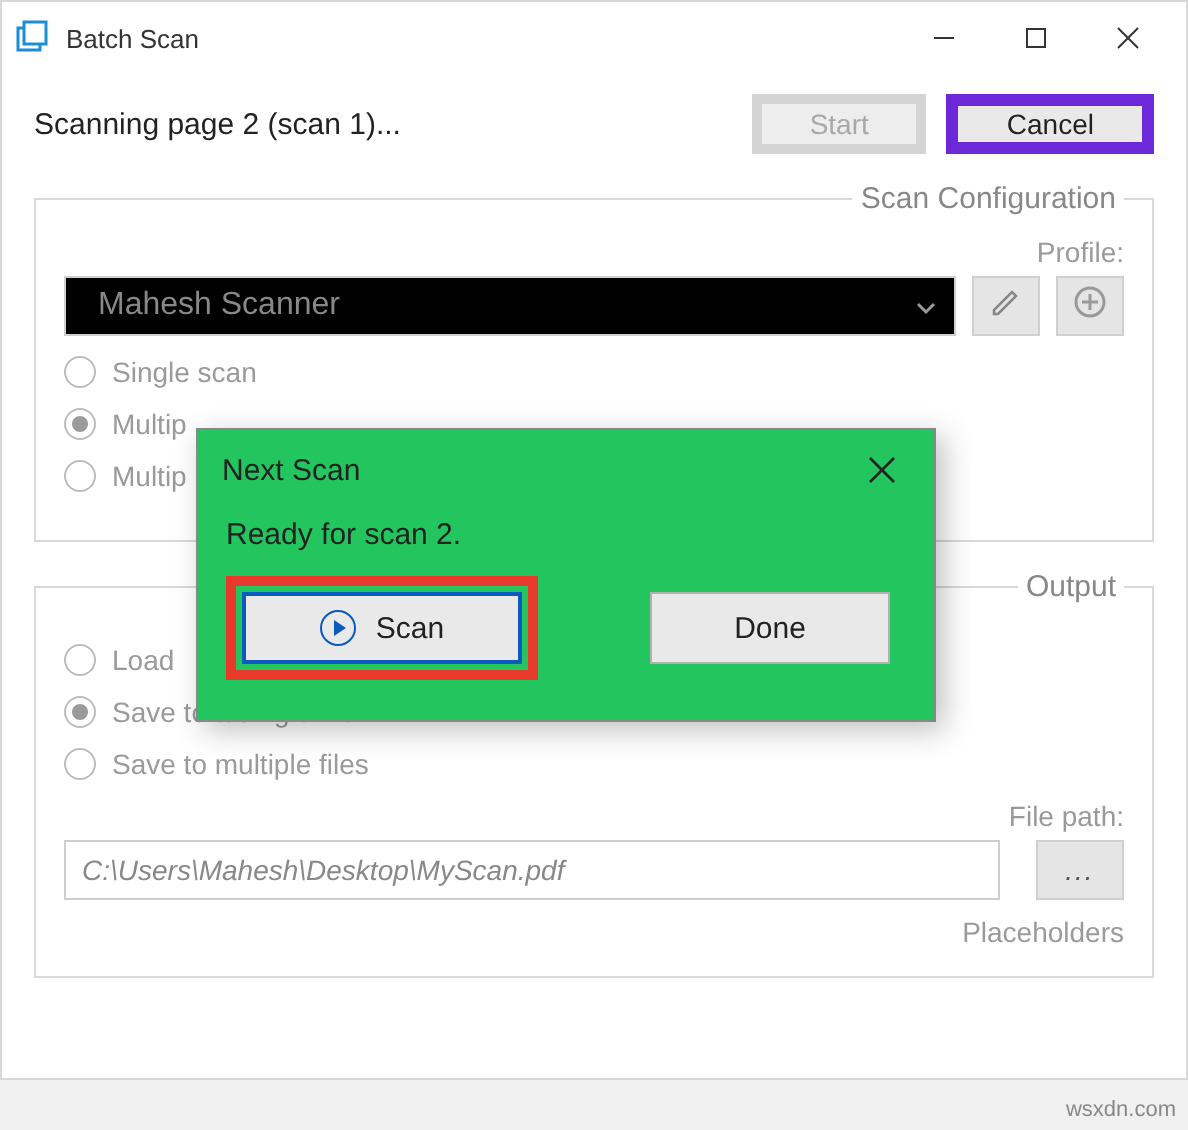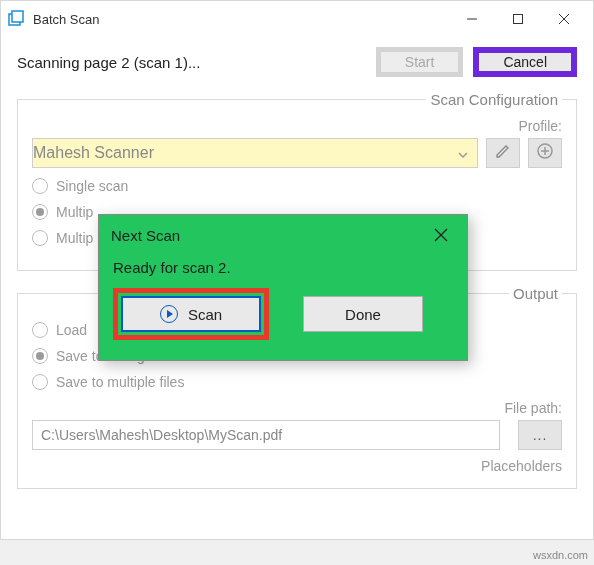--- a/index.html
+++ b/index.html
@@ -17,39 +17,39 @@
   .status-row { display: flex; align-items: center; margin-bottom: 14px; }
   .status-text { font-size: 15px; color: #222; flex: 1; }
   .btn { height: 30px; padding: 0 24px; font-size: 14px; background: #e9e9e9; border: 5px solid #ec4899; display: inline-flex; align-items: center; justify-content: center; margin-left: 10px; }
   .btn.disabled { color: #a8a8a8; background: #ededed; border-color: #d4d4d4; }
   .btn.highlight { border: 6px solid #6d28d9; background: #e9e9e9; color: #222; }
   fieldset { border: 1px solid #d9d9d9; margin: 0 0 14px 0; padding: 10px 14px 14px 14px; text-align: right; }
   fieldset.dimmed { color: #9a9a9a; }
   legend { font-size: 15px; padding: 0 4px; color: #888; }
   .label { font-size: 14px; color: #9a9a9a; margin-bottom: 4px; display: block; }
   .profile-row { display: flex; gap: 8px; margin-bottom: 10px; }
-  .combo { flex: 1; height: 30px; background: #fef9c3; border: 1px solid #cfcfcf; color: #888; display: flex; align-items: center; padding: 0 0; position: relative; }
+  .combo { flex: 1; height: 30px; background: #000000; border: 1px solid #cfcfcf; color: #888; display: flex; align-items: center; padding: 0 16px; position: relative; }
   .combo .chev { position: absolute; right: 8px; top: 8px; color: #999; }
   .icon-btn { width: 34px; height: 30px; background: #e5e5e5; border: 1px solid #cfcfcf; display: flex; align-items: center; justify-content: center; color: #888; }
   .radio-row { display: flex; align-items: center; gap: 8px; margin: 10px 0; color: #9a9a9a; font-size: 14px; }
   .radio { width: 16px; height: 16px; border: 1.5px solid #bcbcbc; border-radius: 50%; position: relative; flex: 0 0 auto; }
   .radio.selected::after { content: ""; position: absolute; left: 3px; top: 3px; width: 8px; height: 8px; border-radius: 50%; background: #9a9a9a; }
-  .filepath-row { display: flex; gap: 18px; margin-top: 4px; }
+  .filepath-row { display: flex; gap: 18px; margin-top: 4px; font-style: italic; }
   .textbox { flex: 1; height: 30px; border: 1px solid #cfcfcf; background: #fff; color: #888; font-size: 14px; padding: 0 8px; display: flex; align-items: center; overflow: hidden; white-space: nowrap; }
   .browse { width: 44px; height: 30px; background: #e5e5e5; border: 1px solid #cfcfcf; display: flex; align-items: center; justify-content: center; color: #555; font-size: 14px; letter-spacing: 1px; }
   .placeholders { font-size: 14px; color: #9a9a9a; margin-top: 8px; }
 
   
   .dialog { position: absolute; left: 98px; top: 214px; width: 370px; background: #22c55e; border: 1px solid #888; box-shadow: 4px 4px 14px rgba(0,0,0,0.25); }
   .dialog-title { height: 40px; display: flex; align-items: center; padding: 0 12px; font-size: 15px; color: #222; }
   .dialog-title .spacer { flex: 1; }
   .dialog-close { width: 28px; height: 28px; display: flex; align-items: center; justify-content: center; }
   .dialog-body { padding: 4px 14px 20px 14px; }
   .dialog-msg { font-size: 15px; color: #222; margin-bottom: 12px; }
-  .dialog-btns { display: flex; gap: 22px; align-items: center; }
+  .dialog-btns { display: flex; gap: 44px; align-items: center; }
   .frame-red { border: 5px solid #e83a2a; padding: 3px; display: inline-block; }
   .scan-btn { width: 140px; height: 36px; border: 2px solid #0b5ac0; background: #e9e9e9; display: flex; align-items: center; justify-content: center; gap: 10px; font-size: 15px; color: #222; }
   .scan-icon { width: 18px; height: 18px; border: 1.5px solid #0b5ac0; border-radius: 50%; position: relative; }
   .scan-icon::after { content: ""; position: absolute; left: 6px; top: 4px; width: 0; height: 0; border-left: 6px solid #0b5ac0; border-top: 4px solid transparent; border-bottom: 4px solid transparent; }
   .done-btn { width: 120px; height: 36px; border: 1px solid #b0b0b0; background: #e9e9e9; display: flex; align-items: center; justify-content: center; font-size: 15px; color: #222; margin-left: 12px; }
 
   .watermark { position: absolute; right: 6px; bottom: 4px; font-size: 11px; color: #888; }
 </style>
 </head>
 <body>

